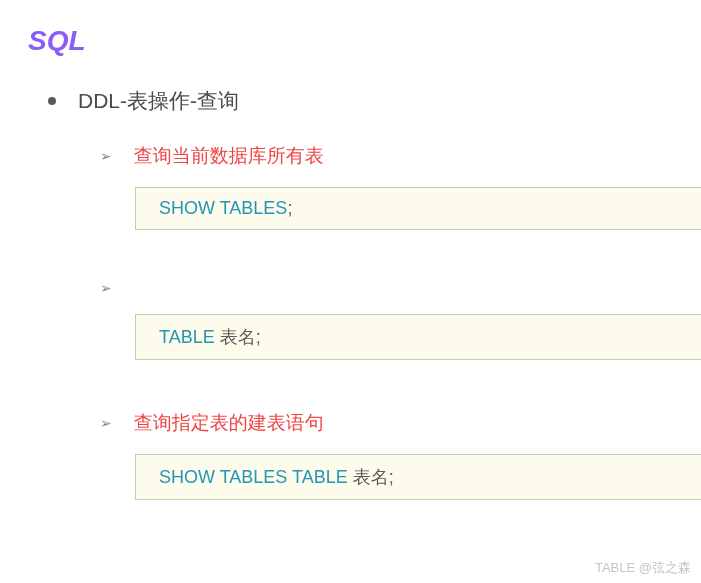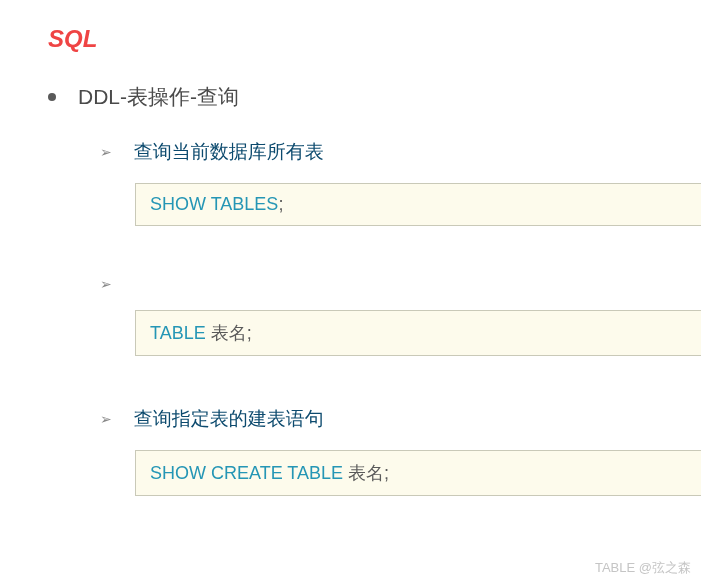--- a/index.html
+++ b/index.html
@@ -9,25 +9,25 @@
     }
     body {
       width: 701px;
       height: 583px;
       background: #ffffff;
       font-family: "Microsoft YaHei", "PingFang SC", sans-serif;
       position: relative;
       overflow: hidden;
     }
     .title {
-      color: #ef4444;
-      font-size: 24px;
+      color: #8b5cf6;
+      font-size: 28px;
       font-weight: bold;
       font-style: italic;
-      padding: 25px 0 0 48px;
+      padding: 25px 0 0 28px;
     }
     .main-bullet {
       display: flex;
       align-items: center;
       padding: 30px 13px 0 48px;
     }
     .bullet-dot {
       width: 8px;
       height: 8px;
       background: #5a5a5a;
@@ -45,34 +45,35 @@
       display: flex;
       align-items: center;
       padding-left: 100px;
     }
     .arrow {
       color: #888;
       font-size: 14px;
       margin-right: 22px;
     }
     .sub-text {
-      color: #0c4a6e;
+      color: #ef4444;
       font-size: 19px;
     }
     .code-box {
       margin-top: 18px;
       margin-left: 135px;
       background: #fdfbec;
       border: 1px solid #c9c9b8;
       border-right: none;
       padding: 10px 14px;
       font-size: 18px;
     }
     .keyword {
       color: #2596b5;
+      margin-left: 9px;
     }
     .plain {
       color: #5a5a5a;
     }
     .section-gap {
       margin-top: 50px;
     }
     .watermark {
       position: absolute;
       bottom: 6px;
@@ -109,17 +110,17 @@
     <span class="keyword">TABLE</span><span class="plain"> 表名;</span>
   </div>
 </div>
 
 <div class="sub-section section-gap">
   <div class="sub-item">
     <span class="arrow">➢</span>
     <span class="sub-text">查询指定表的建表语句</span>
   </div>
   <div class="code-box">
-    <span class="keyword">SHOW CREATE TABLE</span><span class="plain"> 表名;</span>
+    <span class="keyword">SHOW TABLES TABLE</span><span class="plain"> 表名;</span>
   </div>
 </div>
 
 <div class="watermark">TABLE @弦之森</div>
 
 </body></html>

